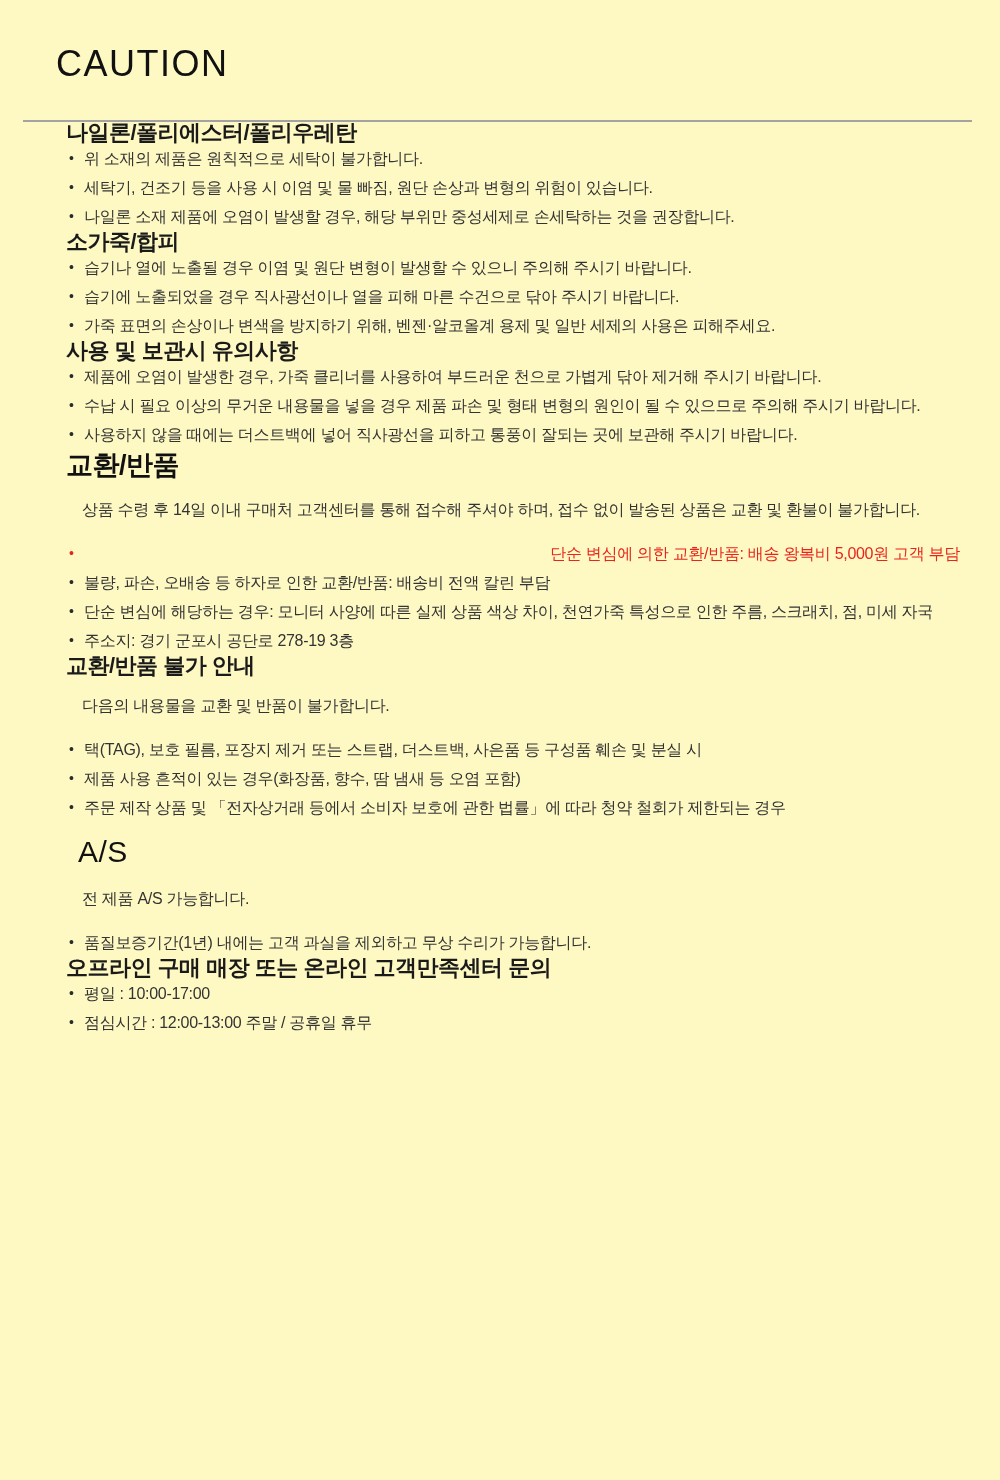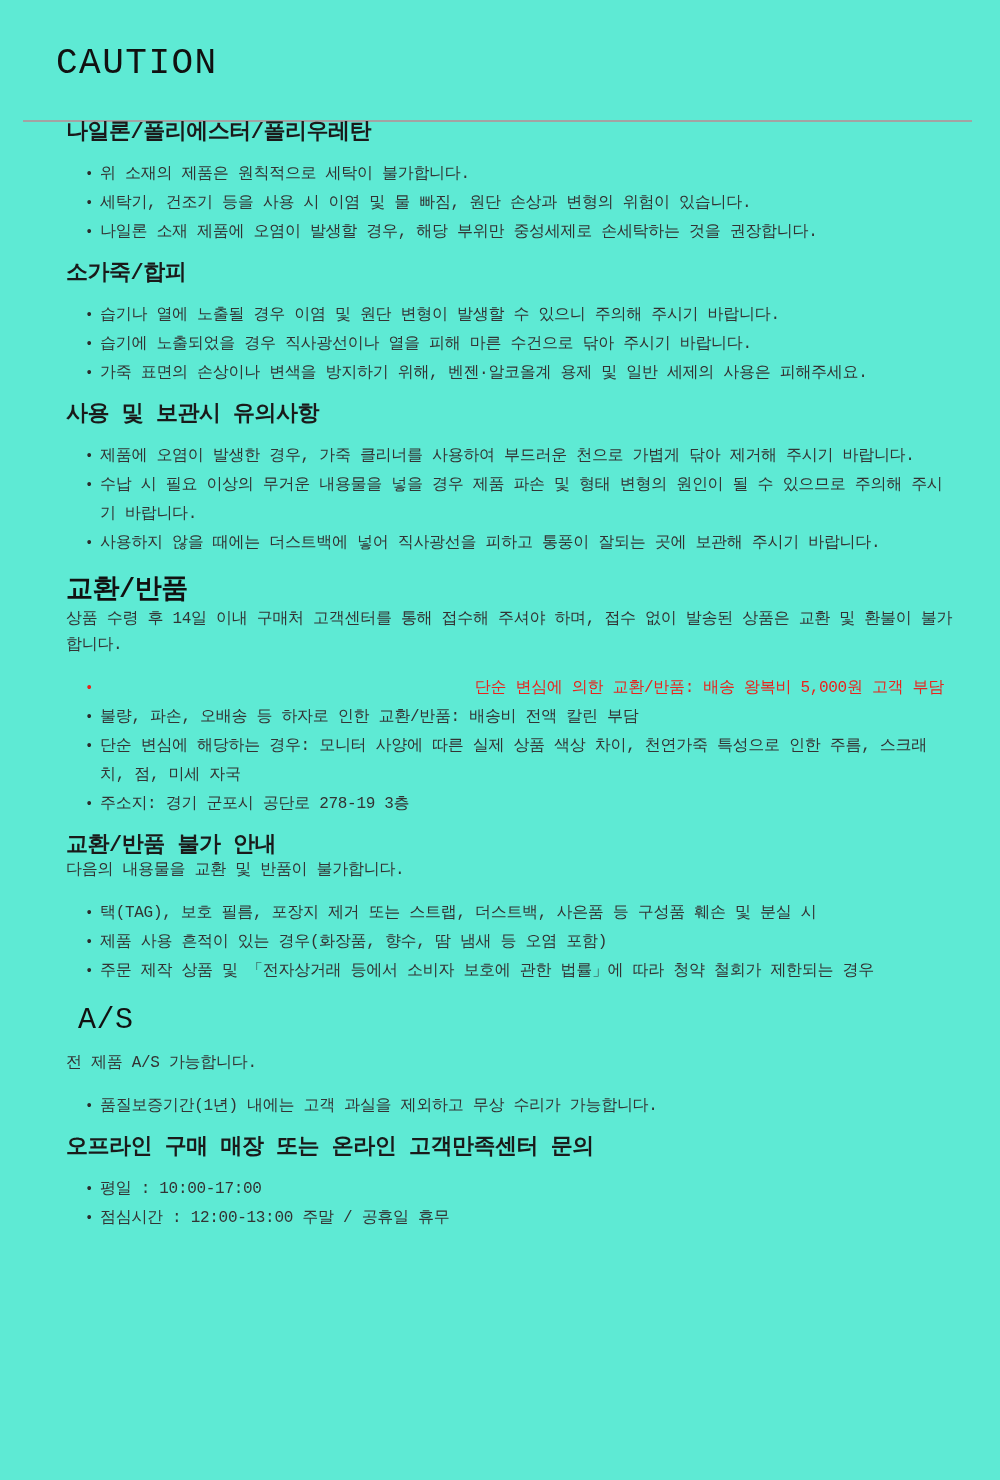--- a/index.html
+++ b/index.html
@@ -1,21 +1,21 @@
 <!DOCTYPE html>
 <html style="--red: #e8241d;"><head>
 <meta charset="utf-8">
 <style>
   html,body{margin:0;padding:0;background:#ffffff;}
   .page{
     position:relative;
     width:1000px;
     min-height:1480px;
-    background:#5eead4;
-    font-family:Liberation Mono, monospace;
+    background:#fef9c3;
+    font-family:Liberation Sans, sans-serif;
     color:#333333;
     overflow:hidden;
     box-sizing:border-box;
   }
   .page-title{
     margin:44px 40px 0 56px;
     font-size:36px;
     line-height:40px;
     font-weight:300;
     letter-spacing:1.5px;
@@ -46,29 +46,29 @@
   }
   h2.big-heading-light{
     margin:12px;
     font-size:30px;
     line-height:36px;
     font-weight:300;
     color:#111111;
     letter-spacing:0.5px;
   }
   p.intro{
-    margin:0;
+    margin:16px;
     font-size:16px;
     line-height:26px;
     color:#333333;
     letter-spacing:-0.3px;
   }
   ul.bullets{
     list-style:none;
-    margin:16px;
+    margin:0;
     padding:0;
   }
   ul.bullets li{
     position:relative;
     padding-left:18px;
     font-size:16px;
     line-height:29px;
     color:#333333;
     letter-spacing:-0.3px;
   }

